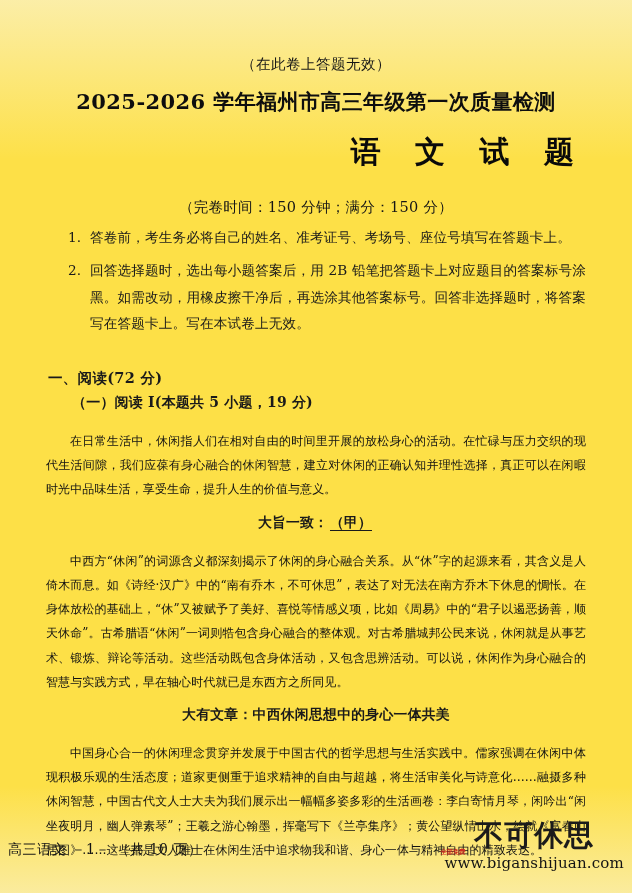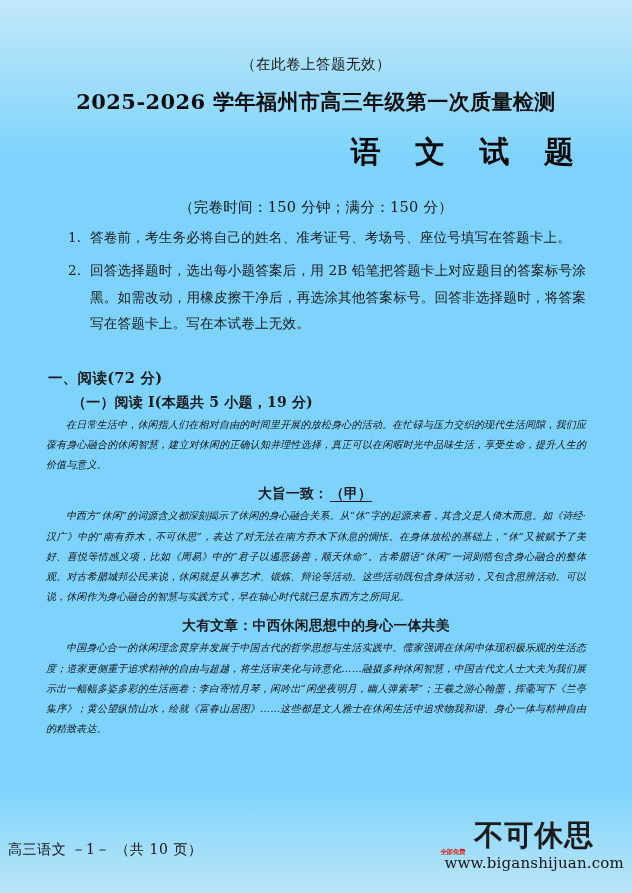--- a/index.html
+++ b/index.html
@@ -9,21 +9,21 @@
     background: #ffffff;
   }
   body {
     font-family: "DejaVu Serif", "Liberation Serif", serif;
     color: #1a1a1a;
   }
   #page {
     position: relative;
     width: 632px;
     height: 893px;
-    background: #7dd3fc;
+    background: #fde047;
     overflow: hidden;
     box-sizing: border-box;
     padding: 0;
   }
   
   #page::before {
     content: "";
     position: absolute;
     inset: 0;
     background:
@@ -115,29 +115,28 @@
     margin-left: 26px;
     letter-spacing: 0.2px;
   }
   .instruction {
     font-size: 13.8px;
     margin-top: 5px;
     margin-left: 26px;
     letter-spacing: 0.2px;
   }
   .body-para {
-    font-size: 10px;
+    font-size: 12px;
     line-height: 2.02;
     text-align: justify;
     text-justify: inter-ideograph;
     text-indent: 2em;
-    margin-top: 3px;
+    margin-top: 17px;
     letter-spacing: 0.1px;
     color: #121212;
-    font-style: italic;
   }
   .centered-label {
     text-align: center;
     font-size: 13.8px;
     font-weight: 700;
     margin-top: 4px;
     letter-spacing: 0.2px;
   }
   .centered-label .blank {
     text-decoration: underline;

